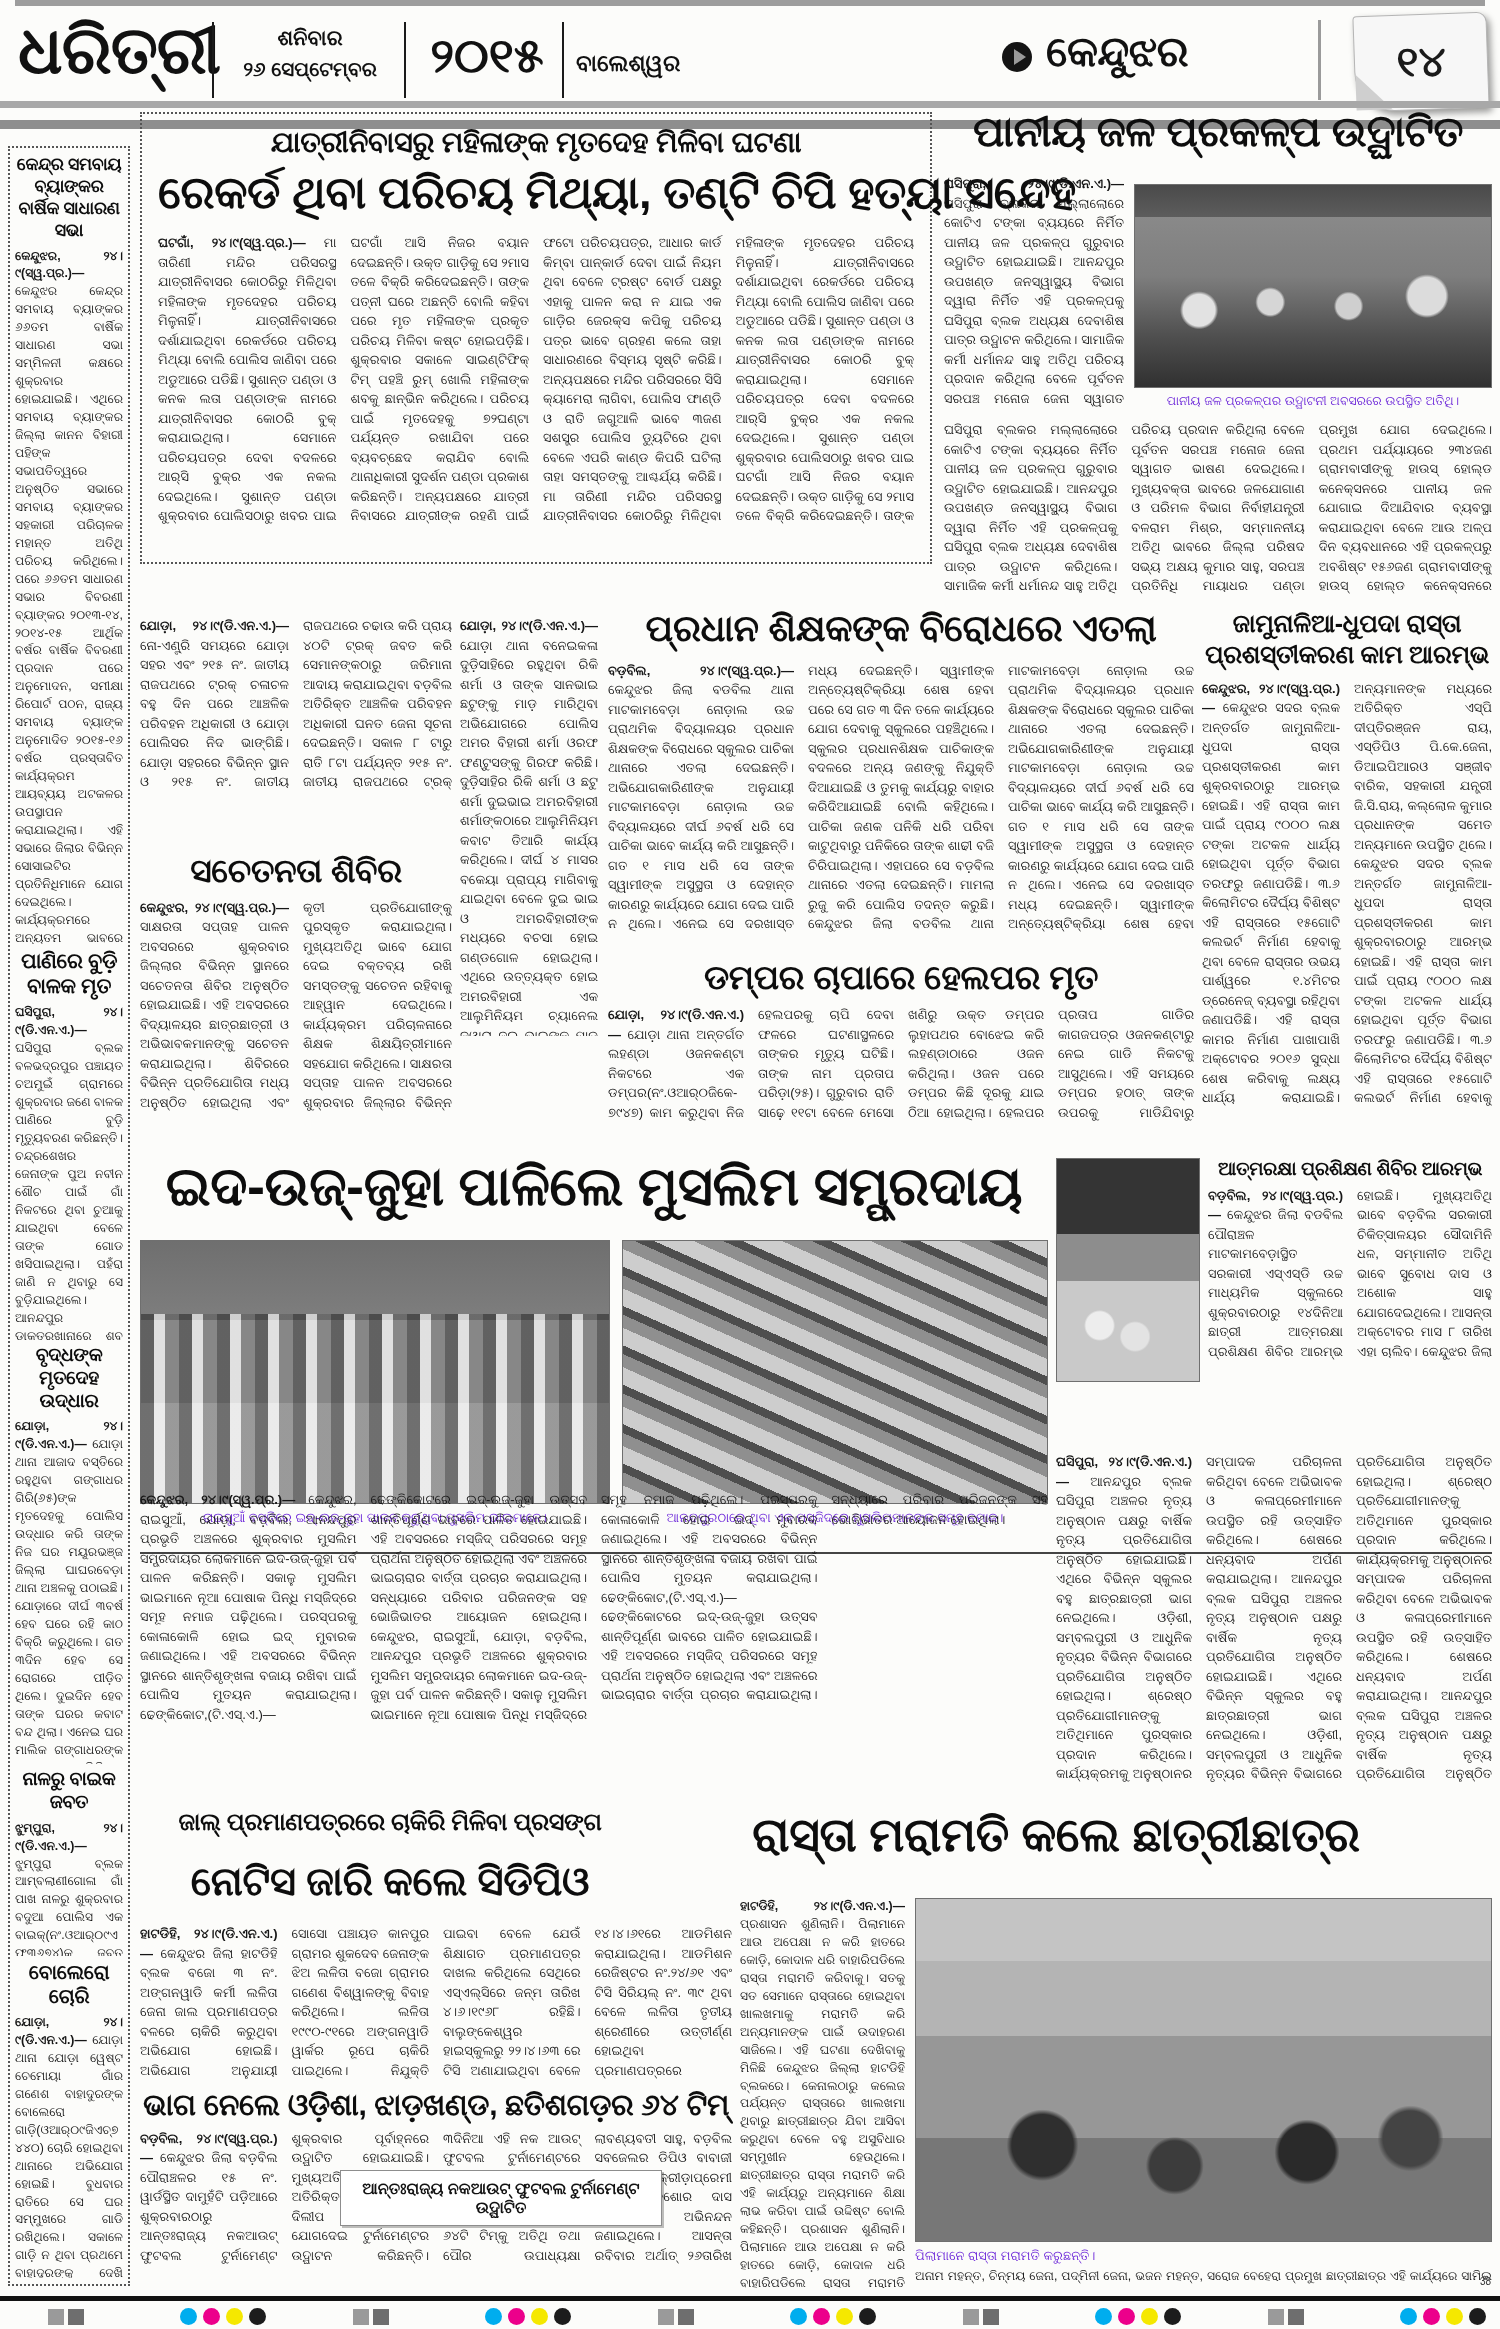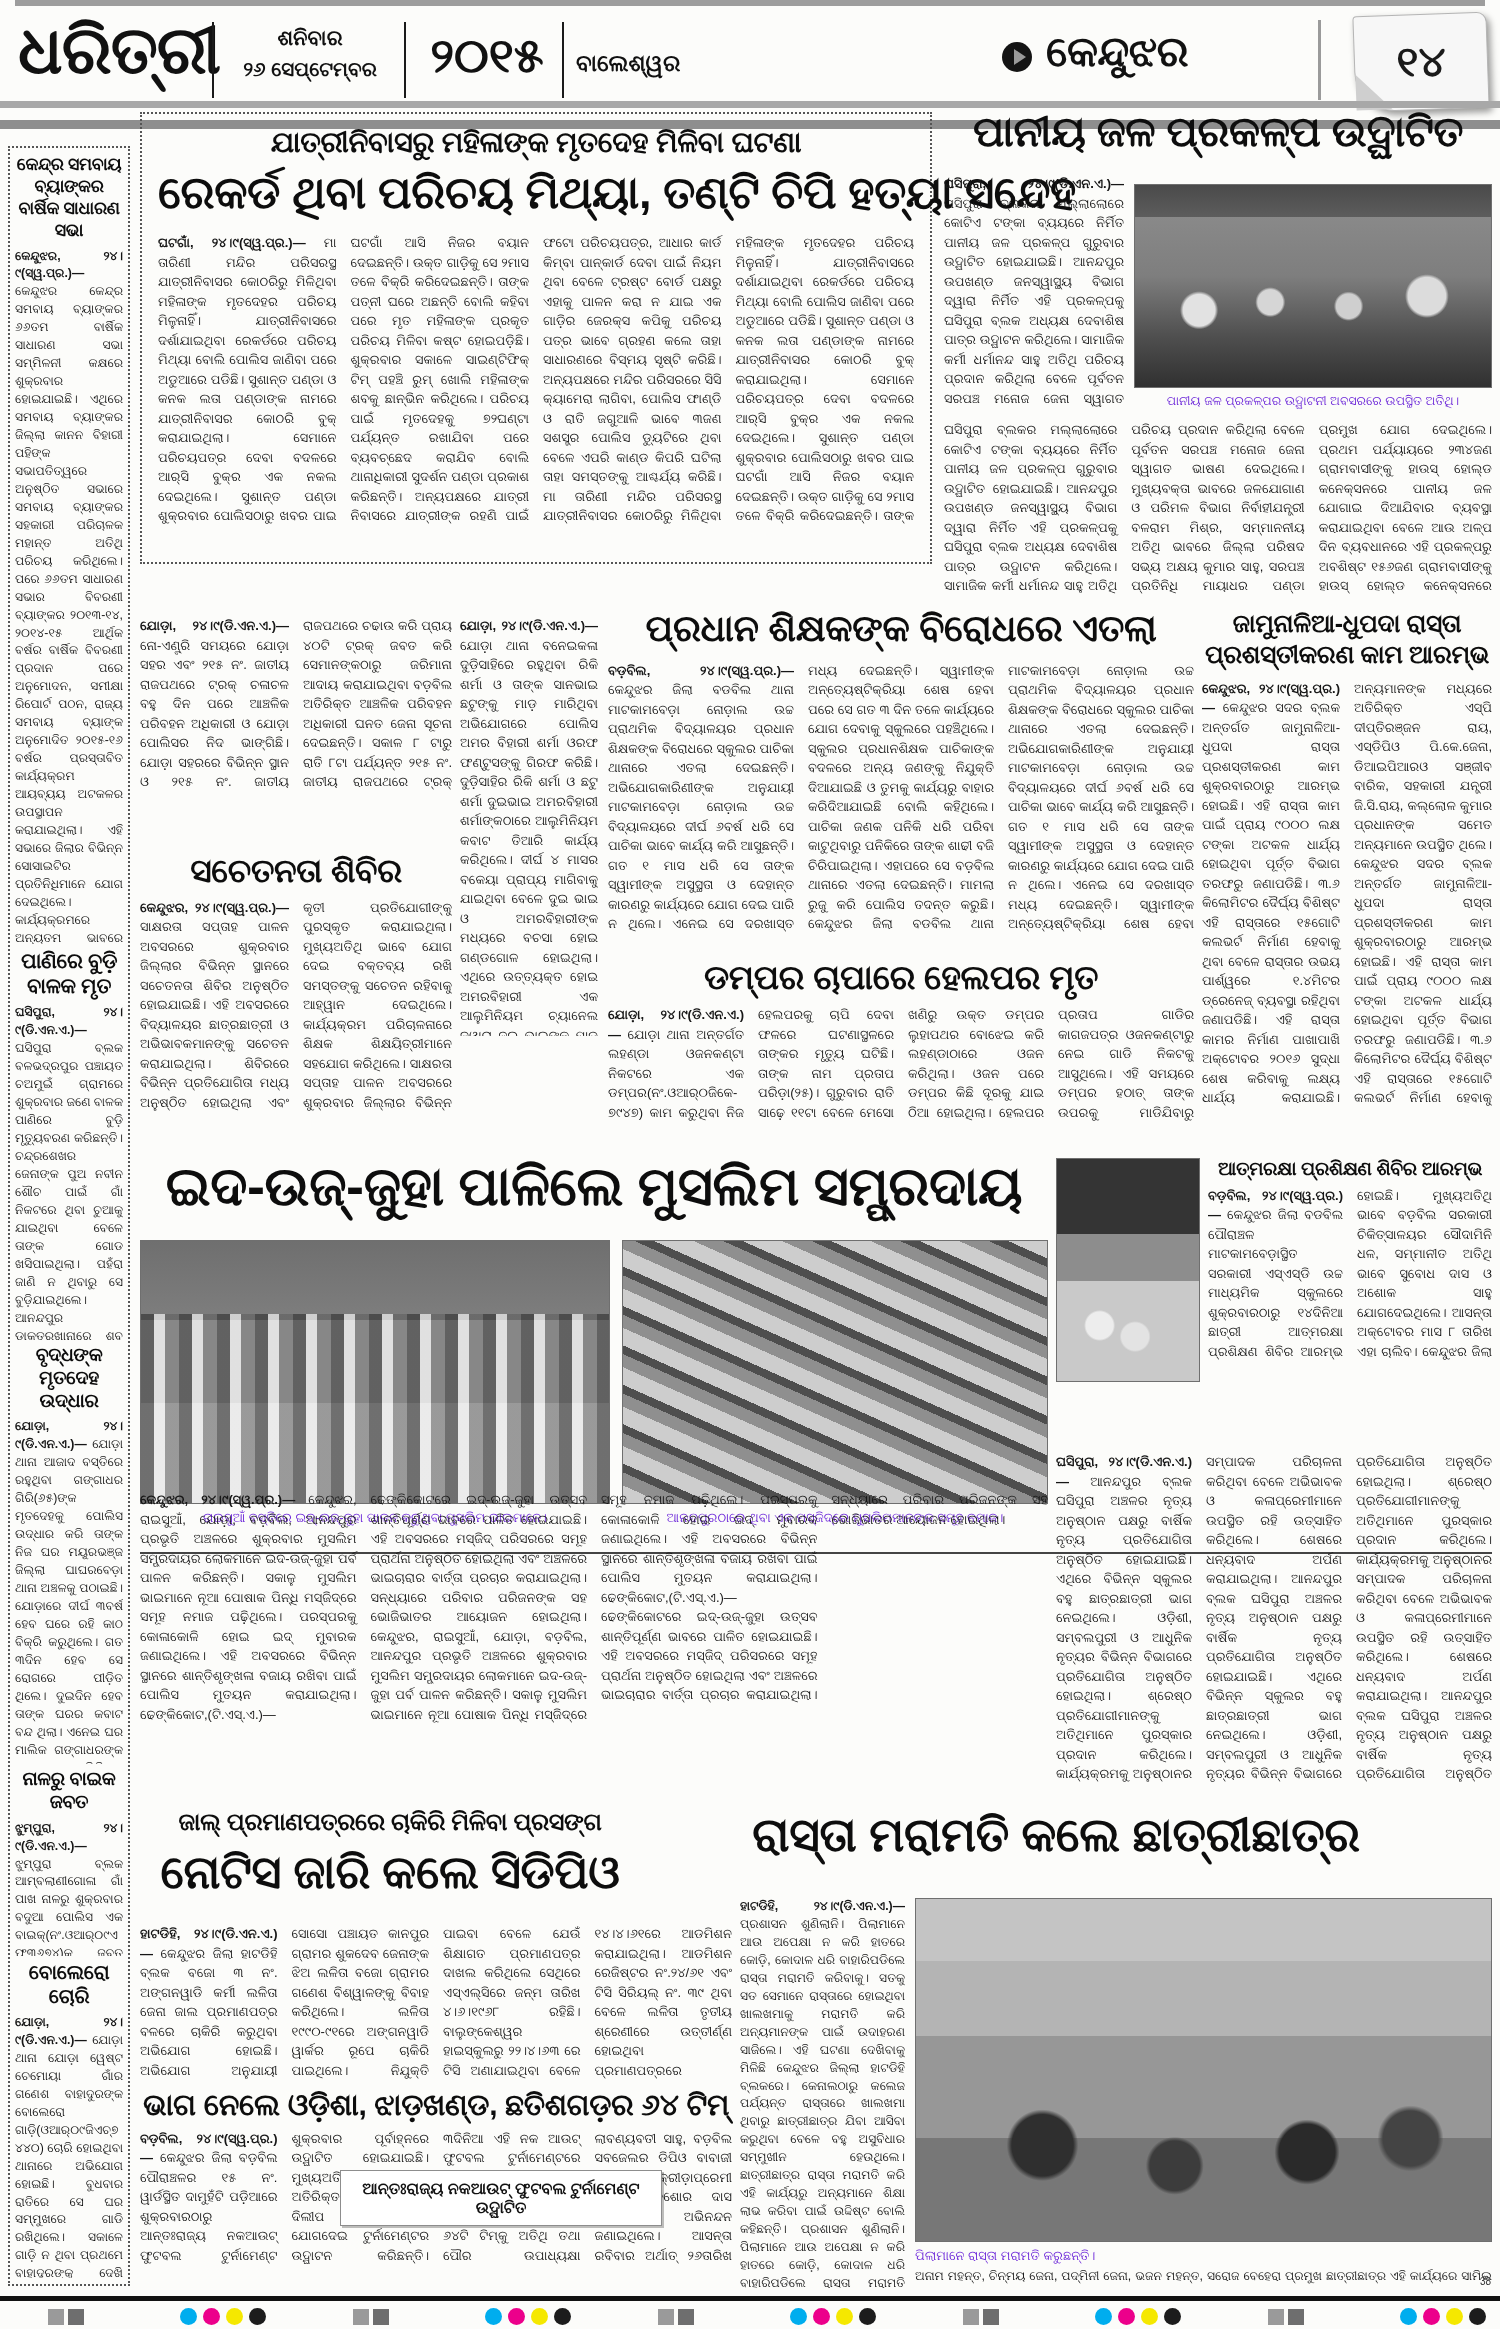--- a/index.html
+++ b/index.html
@@ -199,21 +199,21 @@
   </div>
   <div class="abs" style="left:1056px;top:1452px;width:436px;height:344px;">
     <div class="bt colbox" style="column-count:3;">
       <span class="dl">ଘସିପୁରା, ୨୪।୯(ଡି.ଏନ.ଏ.)—</span>
       <span>ଆନନ୍ଦପୁର ବ୍ଲକ ଘସିପୁରା ଅଞ୍ଚଳର ନୃତ୍ୟ ଅନୁଷ୍ଠାନ ପକ୍ଷରୁ ବାର୍ଷିକ ନୃତ୍ୟ ପ୍ରତିଯୋଗିତା ଅନୁଷ୍ଠିତ ହୋଇଯାଇଛି। ଏଥିରେ ବିଭିନ୍ନ ସ୍କୁଲର ବହୁ ଛାତ୍ରଛାତ୍ରୀ ଭାଗ ନେଇଥିଲେ। ଓଡ଼ିଶୀ, ସମ୍ବଲପୁରୀ ଓ ଆଧୁନିକ ନୃତ୍ୟର ବିଭିନ୍ନ ବିଭାଗରେ ପ୍ରତିଯୋଗିତା ଅନୁଷ୍ଠିତ ହୋଇଥିଲା। ଶ୍ରେଷ୍ଠ ପ୍ରତିଯୋଗୀମାନଙ୍କୁ ଅତିଥିମାନେ ପୁରସ୍କାର ପ୍ରଦାନ କରିଥିଲେ। କାର୍ଯ୍ୟକ୍ରମକୁ ଅନୁଷ୍ଠାନର ସମ୍ପାଦକ ପରିଚାଳନା କରିଥିବା ବେଳେ ଅଭିଭାବକ ଓ କଳାପ୍ରେମୀମାନେ ଉପସ୍ଥିତ ରହି ଉତ୍ସାହିତ କରିଥିଲେ। ଶେଷରେ ଧନ୍ୟବାଦ ଅର୍ପଣ କରାଯାଇଥିଲା। ଆନନ୍ଦପୁର ବ୍ଲକ ଘସିପୁରା ଅଞ୍ଚଳର ନୃତ୍ୟ ଅନୁଷ୍ଠାନ ପକ୍ଷରୁ ବାର୍ଷିକ ନୃତ୍ୟ ପ୍ରତିଯୋଗିତା ଅନୁଷ୍ଠିତ ହୋଇଯାଇଛି। ଏଥିରେ ବିଭିନ୍ନ ସ୍କୁଲର ବହୁ ଛାତ୍ରଛାତ୍ରୀ ଭାଗ ନେଇଥିଲେ। ଓଡ଼ିଶୀ, ସମ୍ବଲପୁରୀ ଓ ଆଧୁନିକ ନୃତ୍ୟର ବିଭିନ୍ନ ବିଭାଗରେ ପ୍ରତିଯୋଗିତା ଅନୁଷ୍ଠିତ ହୋଇଥିଲା। ଶ୍ରେଷ୍ଠ ପ୍ରତିଯୋଗୀମାନଙ୍କୁ ଅତିଥିମାନେ ପୁରସ୍କାର ପ୍ରଦାନ କରିଥିଲେ। କାର୍ଯ୍ୟକ୍ରମକୁ ଅନୁଷ୍ଠାନର ସମ୍ପାଦକ ପରିଚାଳନା କରିଥିବା ବେଳେ ଅଭିଭାବକ ଓ କଳାପ୍ରେମୀମାନେ ଉପସ୍ଥିତ ରହି ଉତ୍ସାହିତ କରିଥିଲେ। ଶେଷରେ ଧନ୍ୟବାଦ ଅର୍ପଣ କରାଯାଇଥିଲା। ଆନନ୍ଦପୁର ବ୍ଲକ ଘସିପୁରା ଅଞ୍ଚଳର ନୃତ୍ୟ ଅନୁଷ୍ଠାନ ପକ୍ଷରୁ ବାର୍ଷିକ ନୃତ୍ୟ ପ୍ରତିଯୋଗିତା ଅନୁଷ୍ଠିତ ହୋଇଯାଇଛି। ଏଥିରେ ବିଭିନ୍ନ ସ୍କୁଲର ବହୁ ଛାତ୍ରଛାତ୍ରୀ ଭାଗ ନେଇଥିଲେ। ଓଡ଼ିଶୀ, ସମ୍ବଲପୁରୀ ଓ ଆଧୁନିକ ନୃତ୍ୟର ବିଭିନ୍ନ ବିଭାଗରେ ପ୍ରତିଯୋଗିତା ଅନୁଷ୍ଠିତ ହୋଇଥିଲା। ଶ୍ରେଷ୍ଠ ପ୍ରତିଯୋଗୀମାନଙ୍କୁ ଅତିଥିମାନେ ପୁରସ୍କାର ପ୍ରଦାନ କରିଥିଲେ। କାର୍ଯ୍ୟକ୍ରମକୁ ଅନୁଷ୍ଠାନର ସମ୍ପାଦକ ପରିଚାଳନା କରିଥିବା ବେଳେ ଅଭିଭାବକ ଓ କଳାପ୍ରେମୀମାନେ ଉପସ୍ଥିତ ରହି ଉତ୍ସାହିତ କରିଥିଲେ। ଶେଷରେ ଧନ୍ୟବାଦ ଅର୍ପଣ କରାଯାଇଥିଲା।</span>
     </div>
   </div>
 
   <div class="abs" style="left:140px;top:1808px;width:500px;height:112px;">
     <div class="hc" style="font-size:24px;font-weight:700;">ଜାଲ୍ ପ୍ରମାଣପତ୍ରରେ ଚାକିରି ମିଳିବା ପ୍ରସଙ୍ଗ</div>
-    <div class="hc" style="font-size:46px;margin-top:10px;">ନୋଟିସ ଜାରି କଲେ ସିଡିପିଓ</div>
+    <div class="hc" style="font-size:40px;margin-top:22px;">ନୋଟିସ ଜାରି କଲେ ସିଡିପିଓ</div>
   </div>
   <div class="abs" style="left:140px;top:1924px;width:592px;height:160px;">
     <div class="bt colbox" style="column-count:4;">
       <span class="dl">ହାଟଡିହି, ୨୪।୯(ଡି.ଏନ.ଏ.)—</span>
       <span>କେନ୍ଦୁଝର ଜିଲା ହାଟଡିହି ବ୍ଲକ ବଜୋ ୩ ନଂ. ଅଙ୍ଗନୱାଡି କର୍ମୀ ଲଳିତା ଜେନା ଜାଲ ପ୍ରମାଣପତ୍ର ବଳରେ ଚାକିରି କରୁଥିବା ଅଭିଯୋଗ ହୋଇଛି। ଅଭିଯୋଗ ଅନୁଯାୟୀ ସୋସୋ ପଞ୍ଚାୟତ କାନପୁର ଗ୍ରାମର ଶୁକଦେବ ଜେନାଙ୍କ ଝିଅ ଲଳିତା ବଜୋ ଗ୍ରାମର ଗଣେଶ ବିଶ୍ୱାଳଙ୍କୁ ବିବାହ କରିଥିଲେ। ଲଳିତା ୧୯୯୦-୯୧ରେ ଅଙ୍ଗନୱାଡି ୱାର୍କର ରୂପେ ଚାକିରି ପାଇଥିଲେ। ନିଯୁକ୍ତି ପାଇବା ବେଳେ ଯେଉଁ ଶିକ୍ଷାଗତ ପ୍ରମାଣପତ୍ର ଦାଖଲ କରିଥିଲେ ସେଥିରେ ଏସ୍‌ଏଲ୍‌ସିରେ ଜନ୍ମ ତାରିଖ ୪।୬।୧୯୬୮ ରହିଛି। ବାଲୁଙ୍କେଶ୍ୱର ହାଇସ୍କୁଲରୁ ୨୨।୪।୬୩ ରେ ଟିସି ଅଣାଯାଇଥିବା ବେଳେ ୧୪।୪।୬୧ରେ ଆଡମିଶନ କରାଯାଇଥିଲା। ଆଡମିଶନ ରେଜିଷ୍ଟର ନଂ.୨୪/୬୧ ଏବଂ ଟିସି ସିରିୟଲ୍ ନଂ. ୩୯ ଥିବା ବେଳେ ଲଳିତା ତୃତୀୟ ଶ୍ରେଣୀରେ ଉତ୍ତୀର୍ଣ୍ଣ ହୋଇଥିବା ପ୍ରମାଣପତ୍ରରେ ଉଲ୍ଲେଖ ରହିଛି। ଏନେଇ ଅଞ୍ଚଳରେ ଚର୍ଚ୍ଚା ହେଉଥିବା ବେଳେ ସିଡିପିଓ ନୋଟିସ ଜାରି କରିଛନ୍ତି।</span>
     </div>
   </div>
 
   <div class="abs hc" style="left:620px;top:1808px;width:872px;font-size:47px;">ରାସ୍ତା ମରାମତି କଲେ ଛାତ୍ରୀଛାତ୍ର</div>
   <div class="abs clipped" style="left:740px;top:1898px;width:165px;height:390px;">

